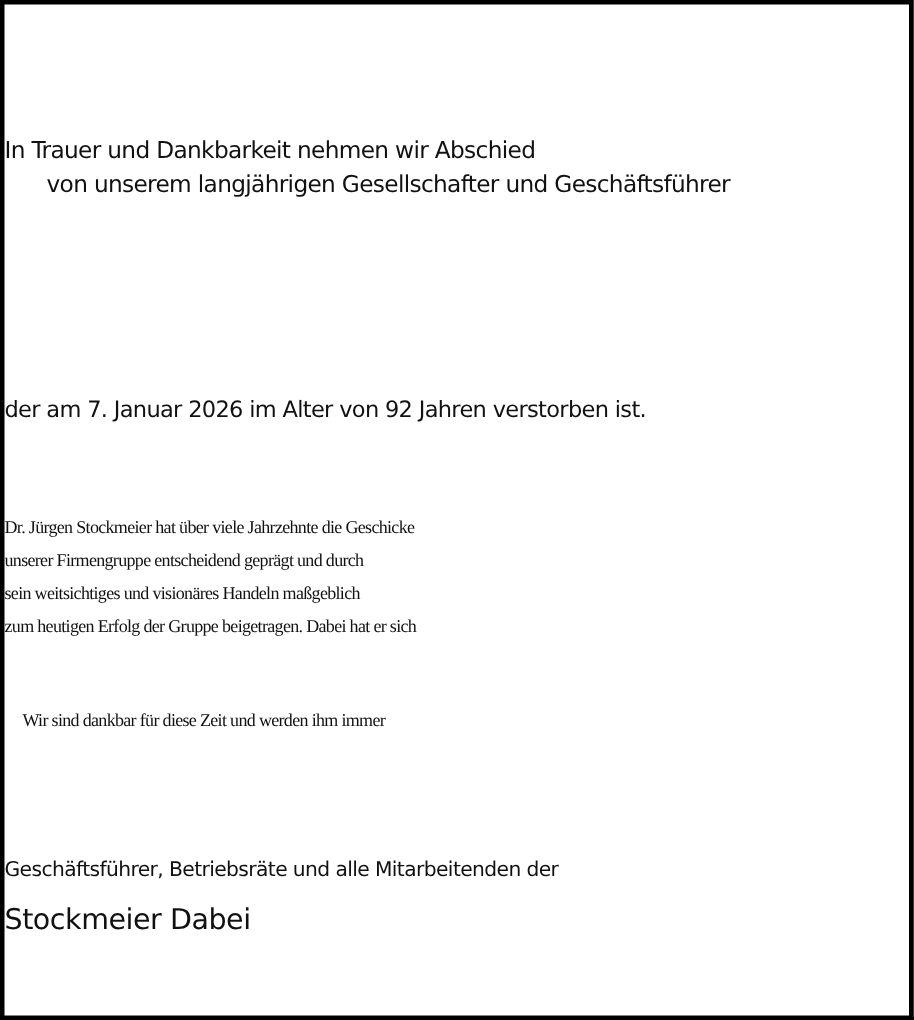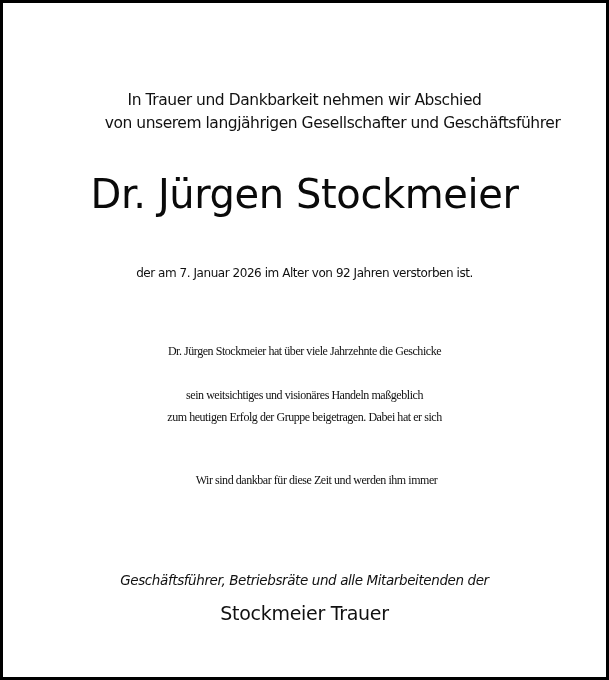--- a/index.html
+++ b/index.html
@@ -22,70 +22,69 @@
       background: #ffffff;
       font-family: "DejaVu Sans", sans-serif;
       color: #111111;
       text-align: center;
     }
     .line {
       position: absolute;
       left: 0;
       width: 603px;
       white-space: nowrap;
-      text-align: center;
+      text-align: left;
     }
     .intro {
       font-size: 15.5px;
       letter-spacing: -0.45px;
       line-height: 23px;
     }
     .name {
       font-size: 40px;
       letter-spacing: -0.4px;
       line-height: 48px;
       color: #0a0a0a;
     }
     .death {
-      font-size: 12px;
+      font-size: 15px;
       letter-spacing: -0.45px;
       line-height: 23px;
     }
     .body {
       font-size: 12px;
       letter-spacing: -0.45px;
       line-height: 22.3px;
       font-family: Liberation Serif, serif;
     }
     .sign-small {
       font-size: 13.5px;
       letter-spacing: -0.4px;
       line-height: 20px;
-      font-style: italic;
     }
     .sign-big {
       font-size: 19px;
       letter-spacing: -0.3px;
       line-height: 26px;
     }
   </style>
 </head>
 <body>
 
 <div class="card">
 
   <div class="line intro" style="top:86px;">In Trauer und Dankbarkeit nehmen wir Abschied</div>
   <div class="line intro" style="top:109px;margin-left:28px;">von unserem langjährigen Gesellschafter und Geschäftsführer</div>
 
-  <div class="line name" style="top:167px;">Dr. Jürgen Stockmeier</div>
 
   <div class="line death" style="top:259px;">der am 7. Januar 2026 im Alter von 92 Jahren verstorben ist.</div>
 
   <div class="line body" style="top:337px;">Dr. Jürgen Stockmeier hat über viele Jahrzehnte die Geschicke</div>
+  <div class="line body" style="top:359px;">unserer Firmengruppe entscheidend geprägt und durch</div>
   <div class="line body" style="top:381px;">sein weitsichtiges und visionäres Handeln maßgeblich</div>
   <div class="line body" style="top:403px;">zum heutigen Erfolg der Gruppe beigetragen. Dabei hat er sich</div>
 
   <div class="line body" style="top:466px;margin-left:12px;">Wir sind dankbar für diese Zeit und werden ihm immer</div>
 
   <div class="line sign-small" style="top:567px;">Geschäftsführer, Betriebsräte und alle Mitarbeitenden der</div>
-  <div class="line sign-big" style="top:597px;">Stockmeier Trauer</div>
+  <div class="line sign-big" style="top:597px;">Stockmeier Dabei</div>
 
 </div>
 
 </body></html>

